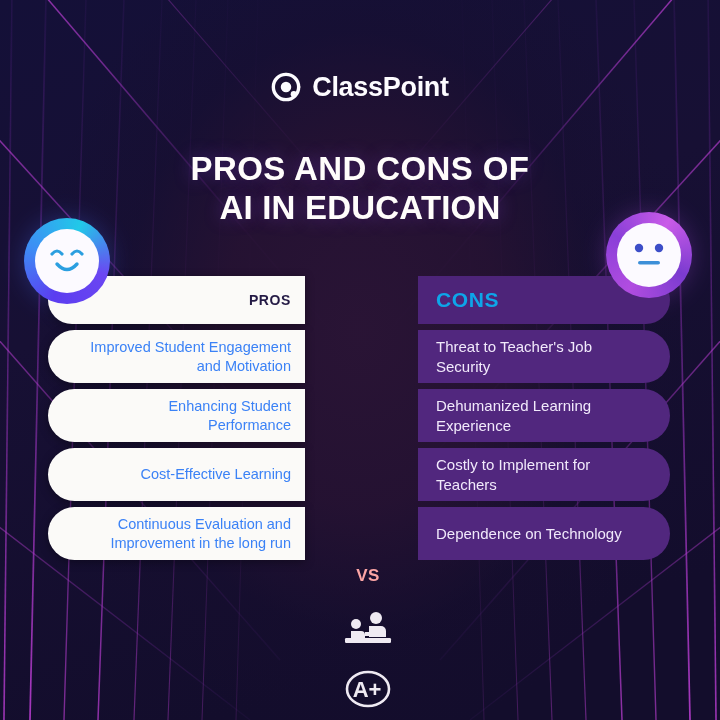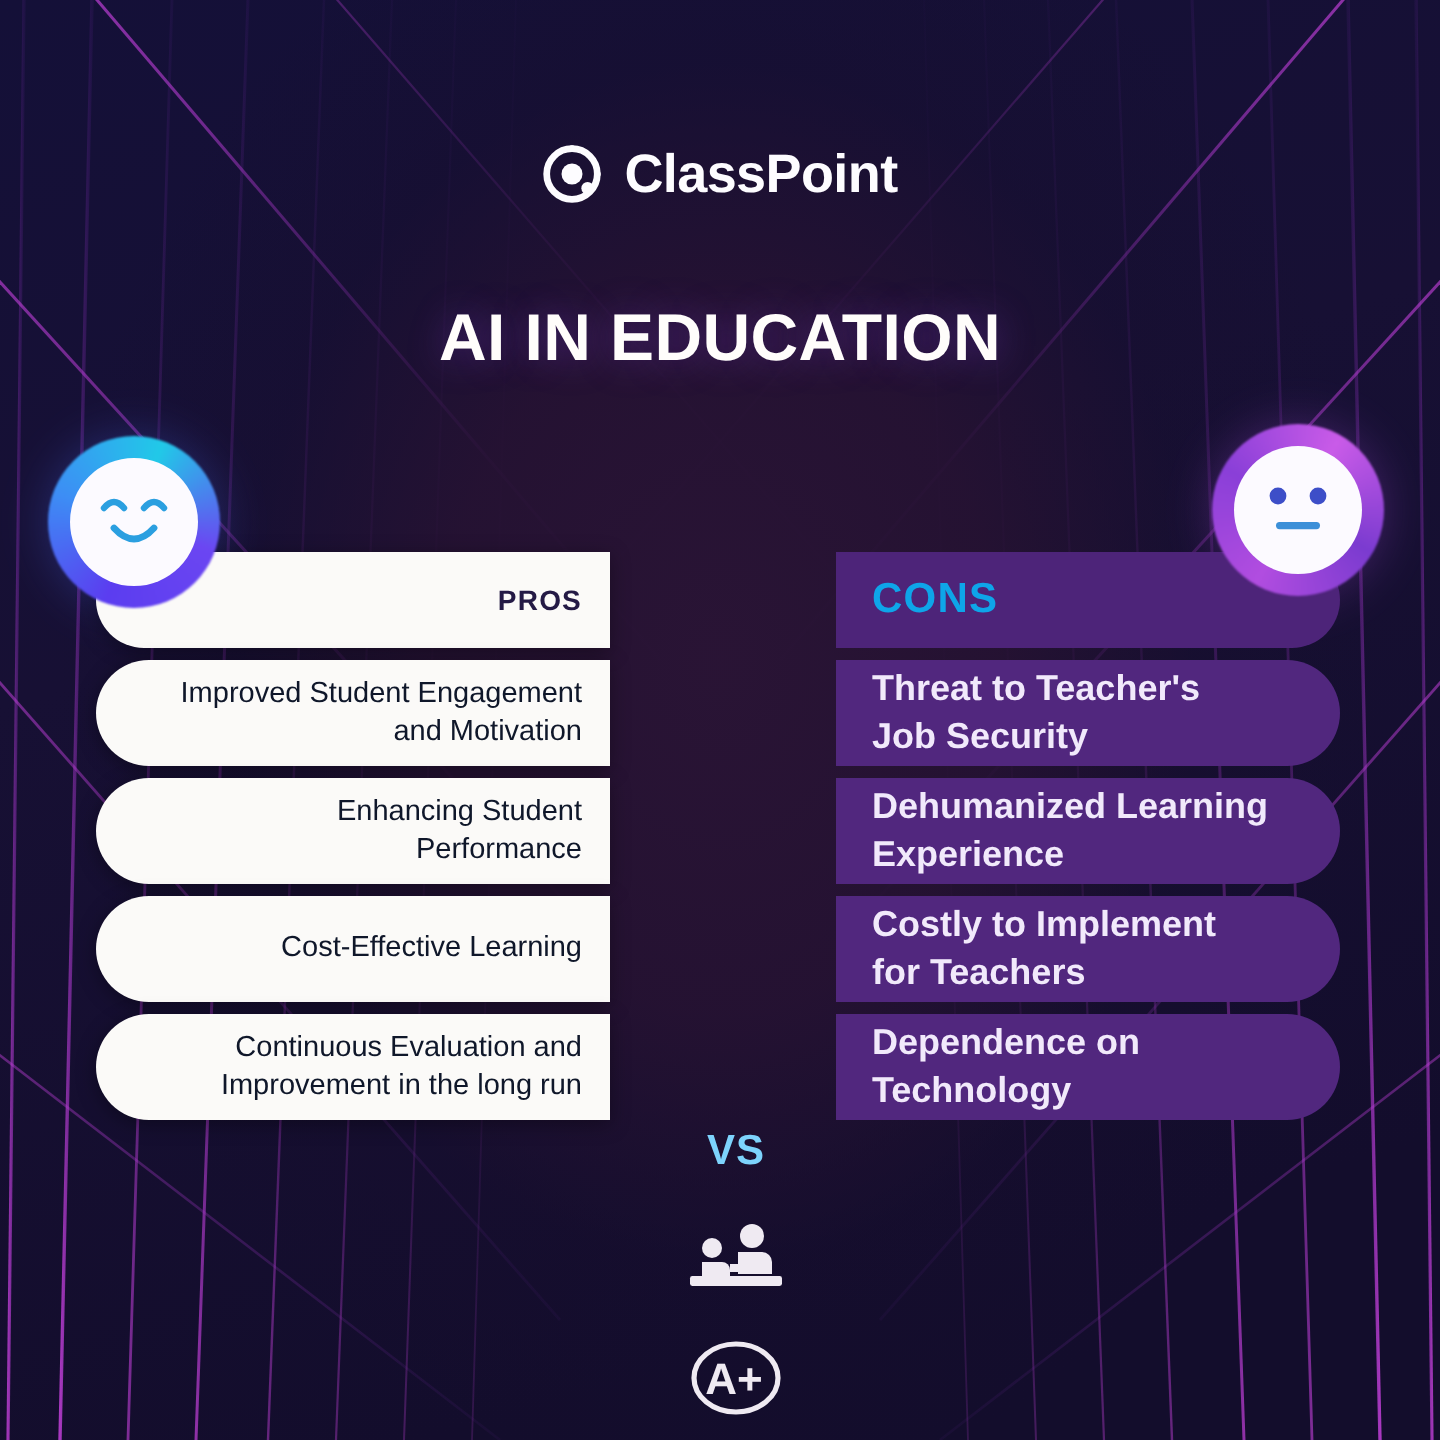--- a/index.html
+++ b/index.html
@@ -45,21 +45,21 @@
   .title .l2 { letter-spacing:0.2px; }
 
   
   .cols { position:absolute; left:0; top:276px; width:720px; height:300px; }
 
   
   .pros-col { position:absolute; left:48px; top:0; width:257px; }
   .pro-pill {
     background:#fbfaf8;
     border-radius:30px 0 0 30px;
-    color:#0f172a;
+    color:#3b82f6;
     display:flex; align-items:center; justify-content:flex-end;
     text-align:right;
     padding:0 14px 0 34px;
     margin-bottom:6px;
     box-shadow:0 2px 10px rgba(0,0,0,0.35);
   }
   .pro-head {
     height:48px; font-size:14px; font-weight:800; letter-spacing:0.6px;
     color:#241a45; border-radius:30px 0 0 30px;
   }
@@ -73,27 +73,27 @@
     color:#f1e9fb;
     display:flex; align-items:center; justify-content:flex-start;
     text-align:left;
     padding:0 34px 0 18px;
     margin-bottom:6px;
   }
   .con-head {
     height:48px; font-size:21px; font-weight:800; letter-spacing:0.6px;
     color:#0ea5e9; background:#4d2479;
   }
-  .con-item { min-height:53px; font-size:18px; font-weight:700; line-height:1.28; }
+  .con-item { min-height:53px; font-size:15px; font-weight:400; line-height:1.28; }
 
   
   .center { position:absolute; left:320px; top:276px; width:96px; }
   .vs {
     height:48px; display:flex; align-items:center; justify-content:center;
-    color:#7dd3fc; font-size:21px; font-weight:800; letter-spacing:0.5px;
+    color:#fca5a5; font-size:17px; font-weight:800; letter-spacing:0.5px;
   }
   .cicon {
     height:59px; display:flex; align-items:center; justify-content:center;
   }
   .cicon svg { display:block; }
 
   
   .avatar { position:absolute; width:86px; height:86px; border-radius:50%; }
   .avatar.left  { left:24px;  top:218px; }
   .avatar.right { left:606px; top:212px; }
@@ -184,20 +184,21 @@
     <svg class="logo-mark" viewBox="0 0 32 32">
       <path d="M16 2.5A13.5 13.5 0 1 0 29.5 16" fill="none" stroke="#fdfcff" stroke-width="3.6" stroke-linecap="round"></path>
       <path d="M29.5 16A13.5 13.5 0 0 0 16 2.5" fill="none" stroke="#fdfcff" stroke-width="3.6" stroke-linecap="round"></path>
       <circle cx="16" cy="16" r="5.6" fill="#fdfcff"></circle>
       <circle cx="24.3" cy="23.6" r="3.3" fill="#fdfcff"></circle>
     </svg>
     <div class="logo-text">ClassPoint</div>
   </div>
 
   <div class="title">
+    <div class="l1">PROS AND CONS OF</div>
     <div class="l2">AI IN EDUCATION</div>
   </div>
 
   <div class="cols">
 
     <div class="pros-col">
       <div class="pro-pill pro-head">PROS</div>
       <div class="pro-pill pro-item">Improved Student Engagement and Motivation</div>
       <div class="pro-pill pro-item">Enhancing Student Performance</div>
       <div class="pro-pill pro-item">Cost-Effective Learning</div>

